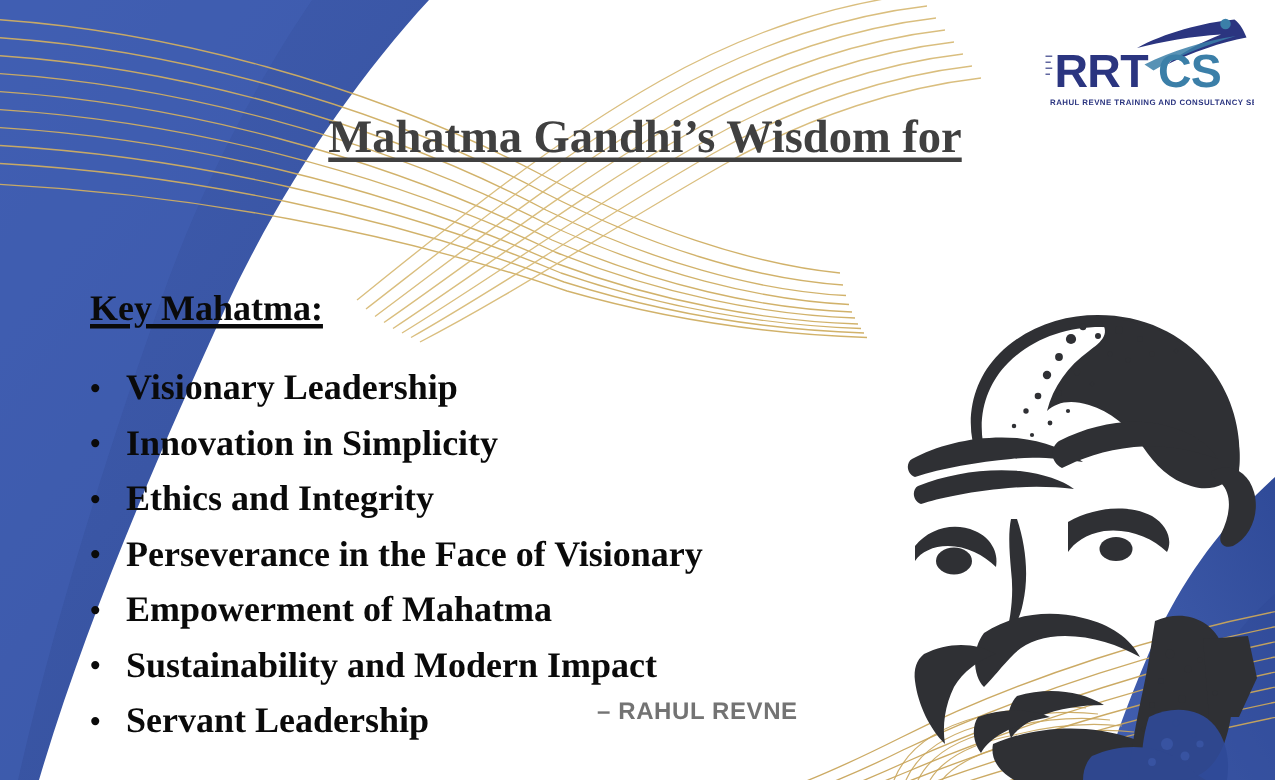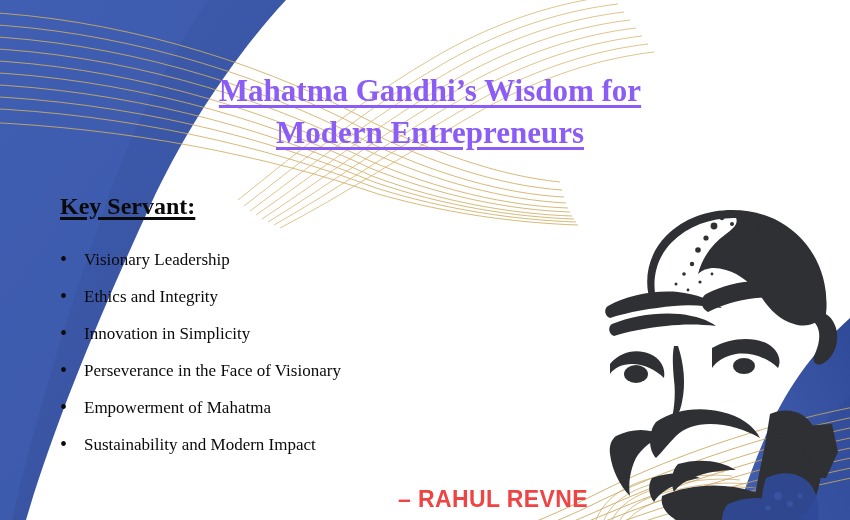--- a/index.html
+++ b/index.html
@@ -44,21 +44,21 @@
     left: 120px;
     top: 70px;
     width: 620px;
     text-align: center;
   }
   .title-line {
     font-family: "Liberation Serif", serif;
     font-weight: bold;
     font-size: 31px;
     line-height: 42px;
-    color: #8b5cf6;
+    color: #404040;
     letter-spacing: 0px;
     white-space: nowrap;
   }
   .title-line span.ul {
     text-decoration: underline;
     text-decoration-thickness: 2.5px;
     text-underline-offset: 4px;
   }
 
   
@@ -84,46 +84,46 @@
     top: 241px;
     margin: 0;
     padding: 0;
     list-style: none;
     width: 560px;
   }
   .bullets li {
     position: relative;
     padding-left: 28px;
     font-family: "Liberation Serif", serif;
-    font-weight: normal;
-    font-size: 17px;
+    font-weight: bold;
+    font-size: 24px;
     line-height: 37px;
     color: #0a0a0a;
     white-space: nowrap;
   }
   .bullets li::before {
     content: "\2022";
     position: absolute;
     left: 4px;
     top: 0;
     font-size: 20px;
     line-height: 37px;
     color: #0a0a0a;
   }
 
   
   .attribution {
     position: absolute;
     left: 398px;
-    top: 486px;
+    top: 466px;
     font-family: "Liberation Sans", sans-serif;
     font-weight: bold;
-    font-size: 23px;
+    font-size: 16px;
     letter-spacing: 0.4px;
-    color: #ef4444;
+    color: #737373;
     white-space: nowrap;
   }
 
   
   .portrait {
     position: absolute;
     left: 556px;
     top: 178px;
     width: 300px;
     height: 342px;
@@ -222,20 +222,43 @@
         <path d="M 596,520 C 604,500 622,486 652,478 C 680,471 706,470 724,472"></path>
         <path d="M 604,520 C 612,502 630,489 660,482 C 688,475 714,474 732,476"></path>
         <path d="M 612,520 C 620,504 638,492 668,486 C 696,479 722,478 740,480"></path>
         <path d="M 620,520 C 628,507 646,496 676,490 C 704,483 730,482 748,484"></path>
         <path d="M 628,520 C 636,510 654,500 684,494 C 712,487 738,486 756,488"></path>
       </g>
 
     </g>
   </svg>
 
+  <div class="logo">
+    <svg class="logo-svg" viewBox="0 0 296 144">
+
+      <g>
+        <path d="M 270,14 C 228,18 176,32 140,52 C 172,44 214,36 252,34 C 226,44 200,58 180,74
+                 C 214,58 252,44 286,38 C 282,28 278,20 270,14 Z" fill="#2b3580"></path>
+        <path d="M 150,74 C 186,56 230,42 272,36 C 232,48 192,64 162,82 Z" fill="#3b7fa8" opacity="0.85"></path>
+        <circle cx="258" cy="20" r="7" fill="#3b7fa8"></circle>
+      </g>
+
+      <text x="30" y="104" font-family="Liberation Sans, sans-serif" font-size="62" font-weight="bold" fill="#2b3580" letter-spacing="-1">RRT</text>
+      <text x="168" y="104" font-family="Liberation Sans, sans-serif" font-size="62" font-weight="bold" fill="#3b7fa8" letter-spacing="-1">CS</text>
+
+      <g fill="#2b3580" opacity="0.75">
+        <rect x="18" y="62" width="9" height="2"></rect>
+        <rect x="18" y="70" width="7" height="2"></rect>
+        <rect x="18" y="78" width="9" height="2"></rect>
+        <rect x="18" y="86" width="6" height="2"></rect>
+      </g>
+
+      <text x="24" y="128" font-family="Liberation Sans, sans-serif" font-size="10.5" font-weight="bold" fill="#2b3580" letter-spacing="0.6">RAHUL REVNE TRAINING AND CONSULTANCY SERVICES</text>
+    </svg>
+  </div>
 
   <div class="portrait">
     <svg class="portrait-svg" viewBox="0 0 300 342">
       <g fill="#2f3034">
 
         <path d="M 96,128 C 86,104 92,76 110,58 C 128,40 152,32 176,32
                  C 206,32 232,44 250,66 C 266,86 272,110 270,134
                  L 264,134 C 266,112 260,90 246,72 C 230,52 206,40 178,40
                  C 154,40 132,48 116,64 C 100,80 94,104 102,128 Z"></path>
 
@@ -335,33 +358,31 @@
         <circle cx="212" cy="330" r="2.6"></circle>
           <circle cx="244" cy="318" r="2.4"></circle>
       </g>
     </svg>
   </div>
 
   <div class="title-block">
     <div class="title-line">
       <span class="ul">Mahatma Gandhi’s Wisdom for</span>
     </div>
-    <div class="title-line">
-      <span class="ul">Modern Entrepreneurs</span>
-    </div>
   </div>
 
   <div class="key-insights">
-    <span class="ul">Key Servant:</span>
+    <span class="ul">Key Mahatma:</span>
   </div>
 
   <ul class="bullets">
     <li><span>Visionary Leadership</span></li>
+    <li><span>Innovation in Simplicity</span></li>
     <li><span>Ethics and Integrity</span></li>
-    <li><span>Innovation in Simplicity</span></li>
     <li><span>Perseverance in the Face of Visionary</span></li>
     <li><span>Empowerment of Mahatma</span></li>
     <li><span>Sustainability and Modern Impact</span></li>
+    <li><span>Servant Leadership</span></li>
   </ul>
 
   <div class="attribution">– RAHUL REVNE</div>
 
 </div>
 
 </body></html>

